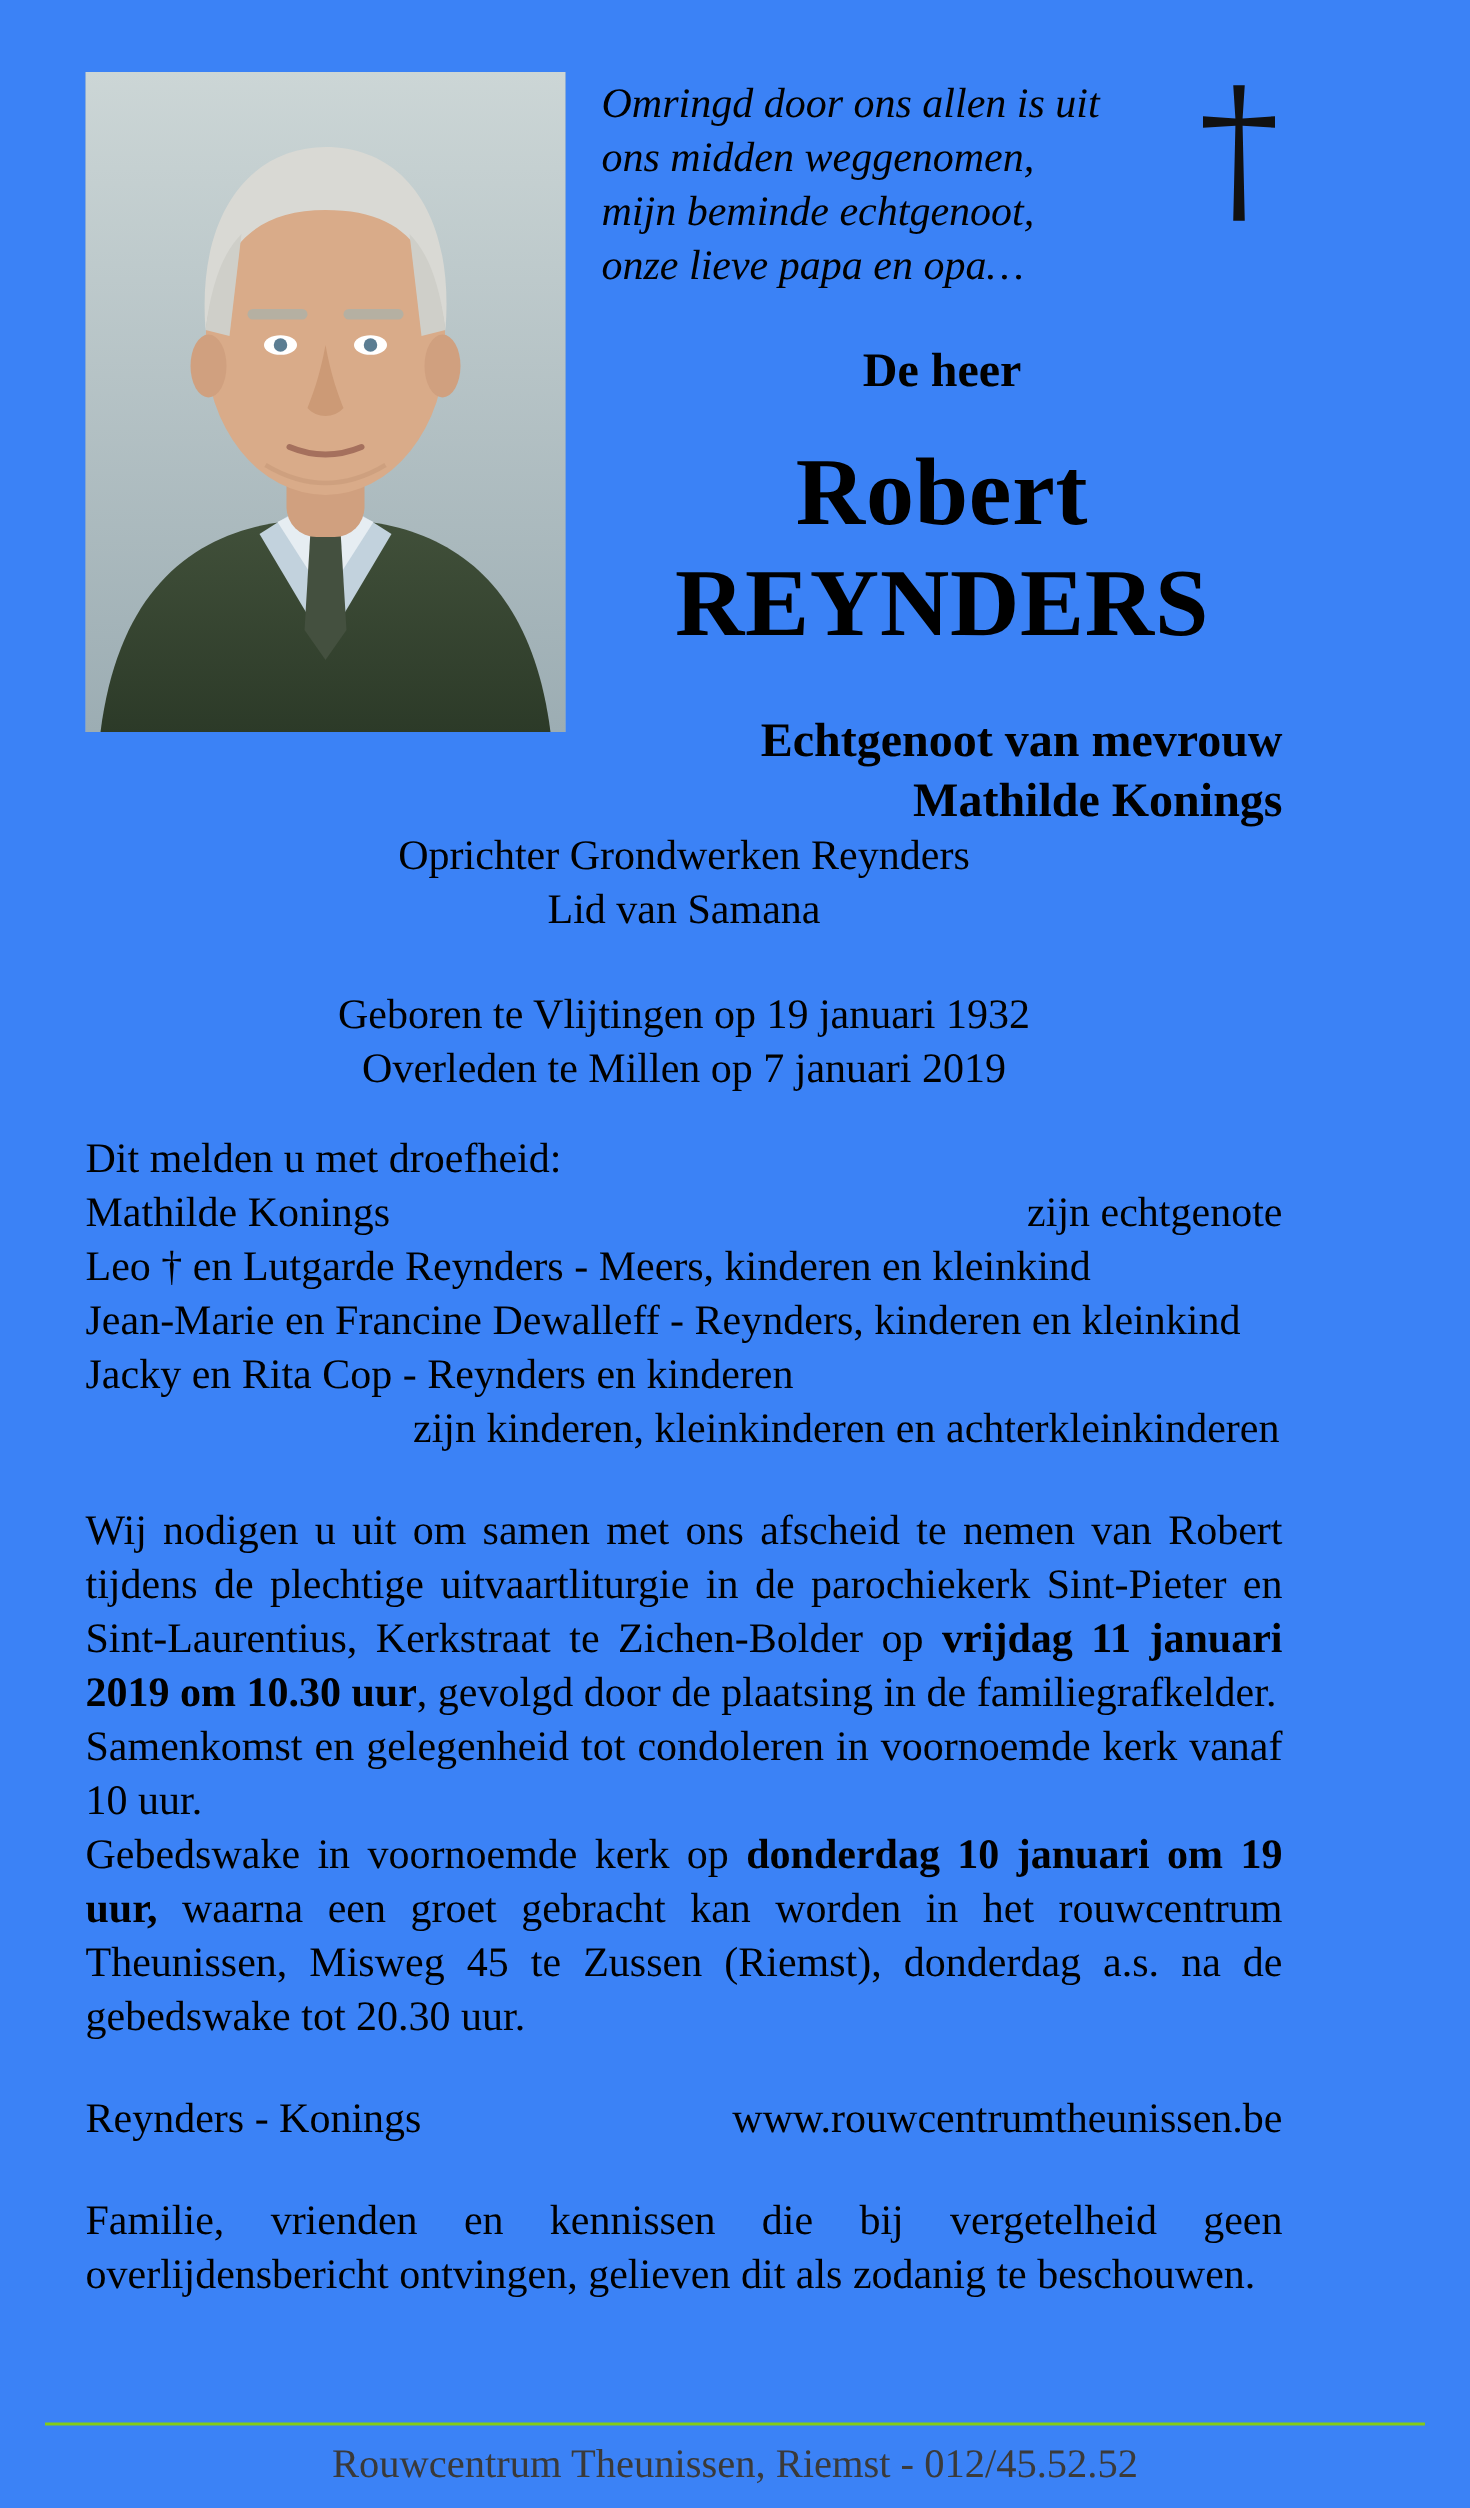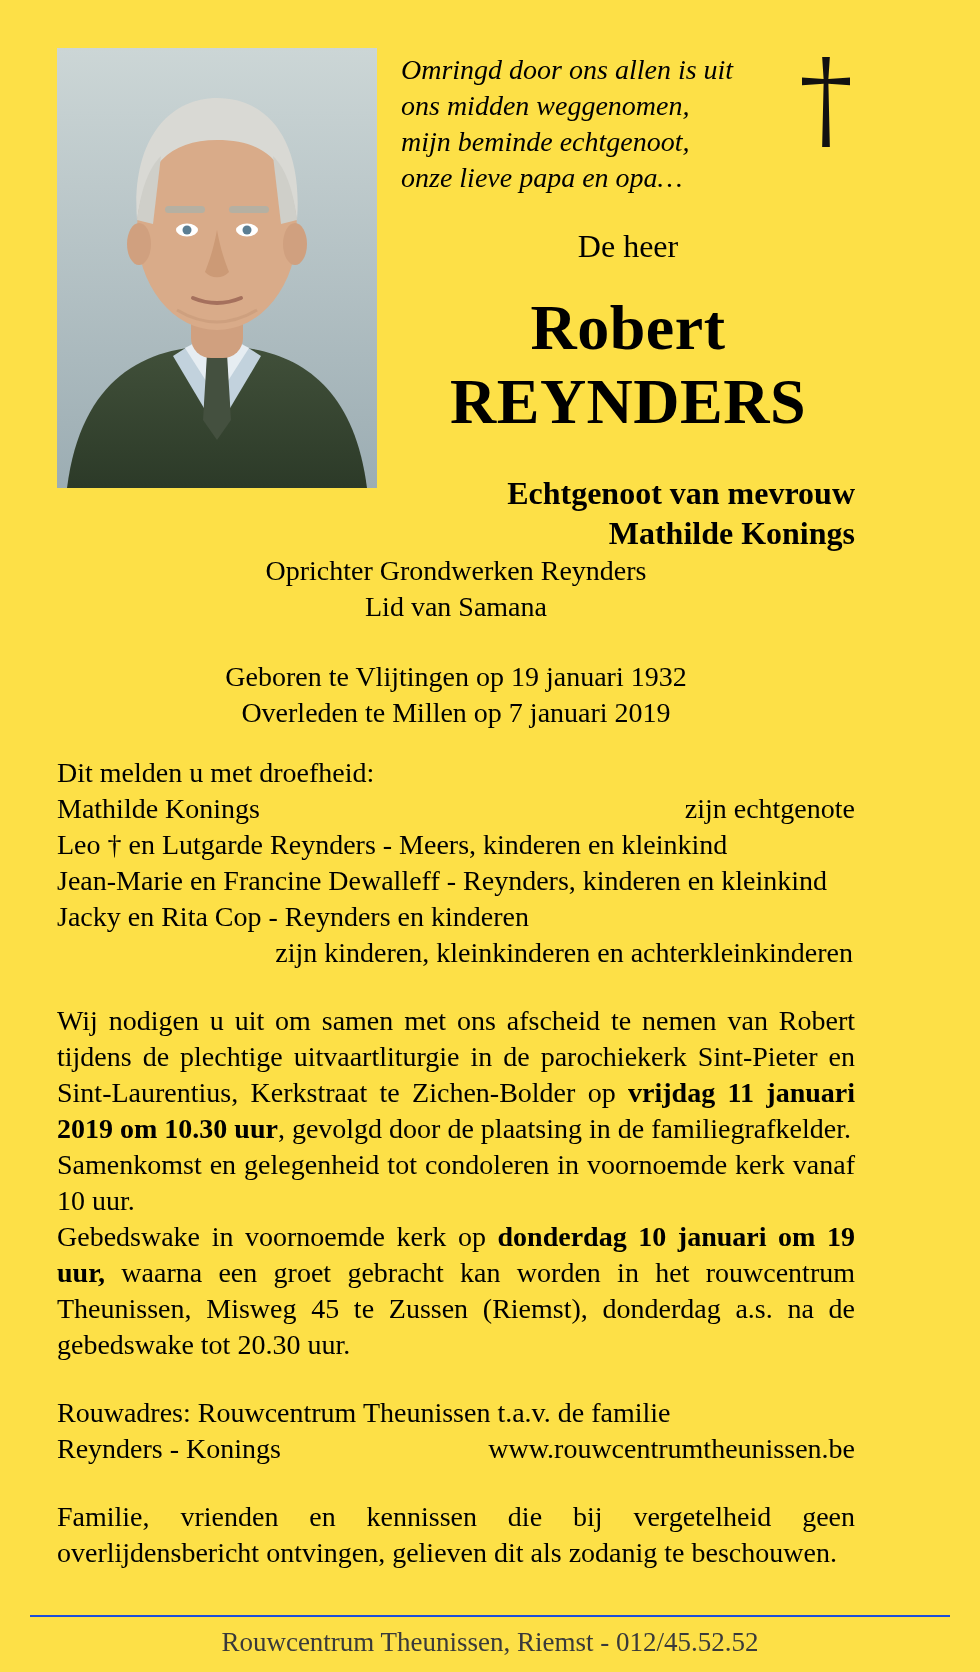--- a/index.html
+++ b/index.html
@@ -3,52 +3,52 @@
 <meta charset="utf-8">
 <style>
   * { margin: 0; padding: 0; box-sizing: border-box; }
   html, body { background: #ffffff; }
   body {
     width: 980px; height: 1672px;
     font-family: "Liberation Serif", serif;
     color: #000;
     overflow: hidden;
   }
-  .page { width: 980px; height: 1672px; display: flex; flex-direction: column; background: #fde047; }
+  .page { width: 980px; height: 1672px; display: flex; flex-direction: column; background: #3b82f6; }
   .content { flex: 1; padding: 48px 125px 0 57px; }
 
   
   .header { display: flex; }
   .photo { width: 320px; height: 440px; flex: none; background: #aab8bc; }
   .photo svg { display: block; }
   .header-right { flex: 1; padding-left: 24px; display: flex; flex-direction: column; }
   .intro-row { display: flex; }
   .intro-verse { flex: 1; font-style: italic; font-size: 28px; line-height: 36px; padding-top: 4px; }
   .cross-wrap { width: 64px; flex: none; padding-top: 6px; display: flex; justify-content: flex-end; }
-  .salutation { text-align: center; font-size: 32px; margin-top: 32px; }
+  .salutation { text-align: center; font-size: 32px; margin-top: 32px; font-weight: bold; }
   .deceased-name { text-align: center; font-size: 64px; font-weight: bold; margin-top: 26px; letter-spacing: 0.5px; }
   .spouse-block { text-align: right; font-weight: bold; font-size: 32px; line-height: 40px; margin-top: 34px; }
 
   
   .center-block { text-align: center; font-size: 28px; line-height: 36px; }
   .roles-block { margin-top: 0; }
   .dates-block { margin-top: 34px; }
 
   
   .bodytext { font-size: 28px; line-height: 36px; }
   .announce-block { margin-top: 24px; }
   .row-split { display: flex; justify-content: space-between; }
   .relatives-summary { text-align: right; padding-right: 2px; }
   .service-block { margin-top: 32px; }
   .par { text-align: justify; }
   .address-block { margin-top: 32px; }
   .closing-block { margin-top: 32px; text-align: justify; }
 
   
-  .footer { flex: none; margin: 0 30px; border-top: 2px solid #1d4ed8; padding: 10px 0 14px 0; text-align: center; font-size: 27px; color: #3a3a3a; }
+  .footer { flex: none; margin: 0 30px; border-top: 2px solid #84cc16; padding: 10px 0 14px 0; text-align: center; font-size: 27px; color: #3a3a3a; }
 </style>
 </head>
 <body>
 
 <div class="page">
   <div class="content">
 
     <div class="header">
 
       <div class="photo">
@@ -145,21 +145,20 @@
       <div class="relatives-summary">zijn kinderen, kleinkinderen en achterkleinkinderen</div>
     </div>
 
     <div class="bodytext service-block">
       <div class="par"><span>Wij nodigen u uit om samen met ons afscheid te nemen van Robert tijdens de plechtige uitvaartliturgie in de parochie­kerk Sint-Pieter en Sint-Laurentius, Kerkstraat te Zichen-Bolder op </span><b>vrijdag 11 januari 2019 om 10.30 uur</b><span>, gevolgd door de plaatsing in de familiegrafkelder.</span></div>
       <div class="par">Samenkomst en gelegenheid tot condoleren in voornoemde kerk vanaf 10 uur.</div>
       <div class="par"><span>Gebedswake in voornoemde kerk op </span><b>donderdag 10 januari om 19 uur,</b><span> waarna een groet gebracht kan worden in het rouwcentrum Theunissen, Misweg 45 te Zussen (Riemst), donderdag a.s. na de gebedswake tot 20.30 uur.</span></div>
     </div>
 
     <div class="bodytext address-block">
-      <div>Rouwadres: Rouwcentrum Theunissen t.a.v. de familie</div>
       <div class="row-split">
         <span>Reynders - Konings</span>
         <span>www.rouwcentrumtheunissen.be</span>
       </div>
     </div>
 
     <div class="bodytext closing-block">Familie, vrienden en kennissen die bij vergetelheid geen overlijdensbericht ontvingen, gelieven dit als zodanig te beschouwen.</div>
 
   </div>
 

